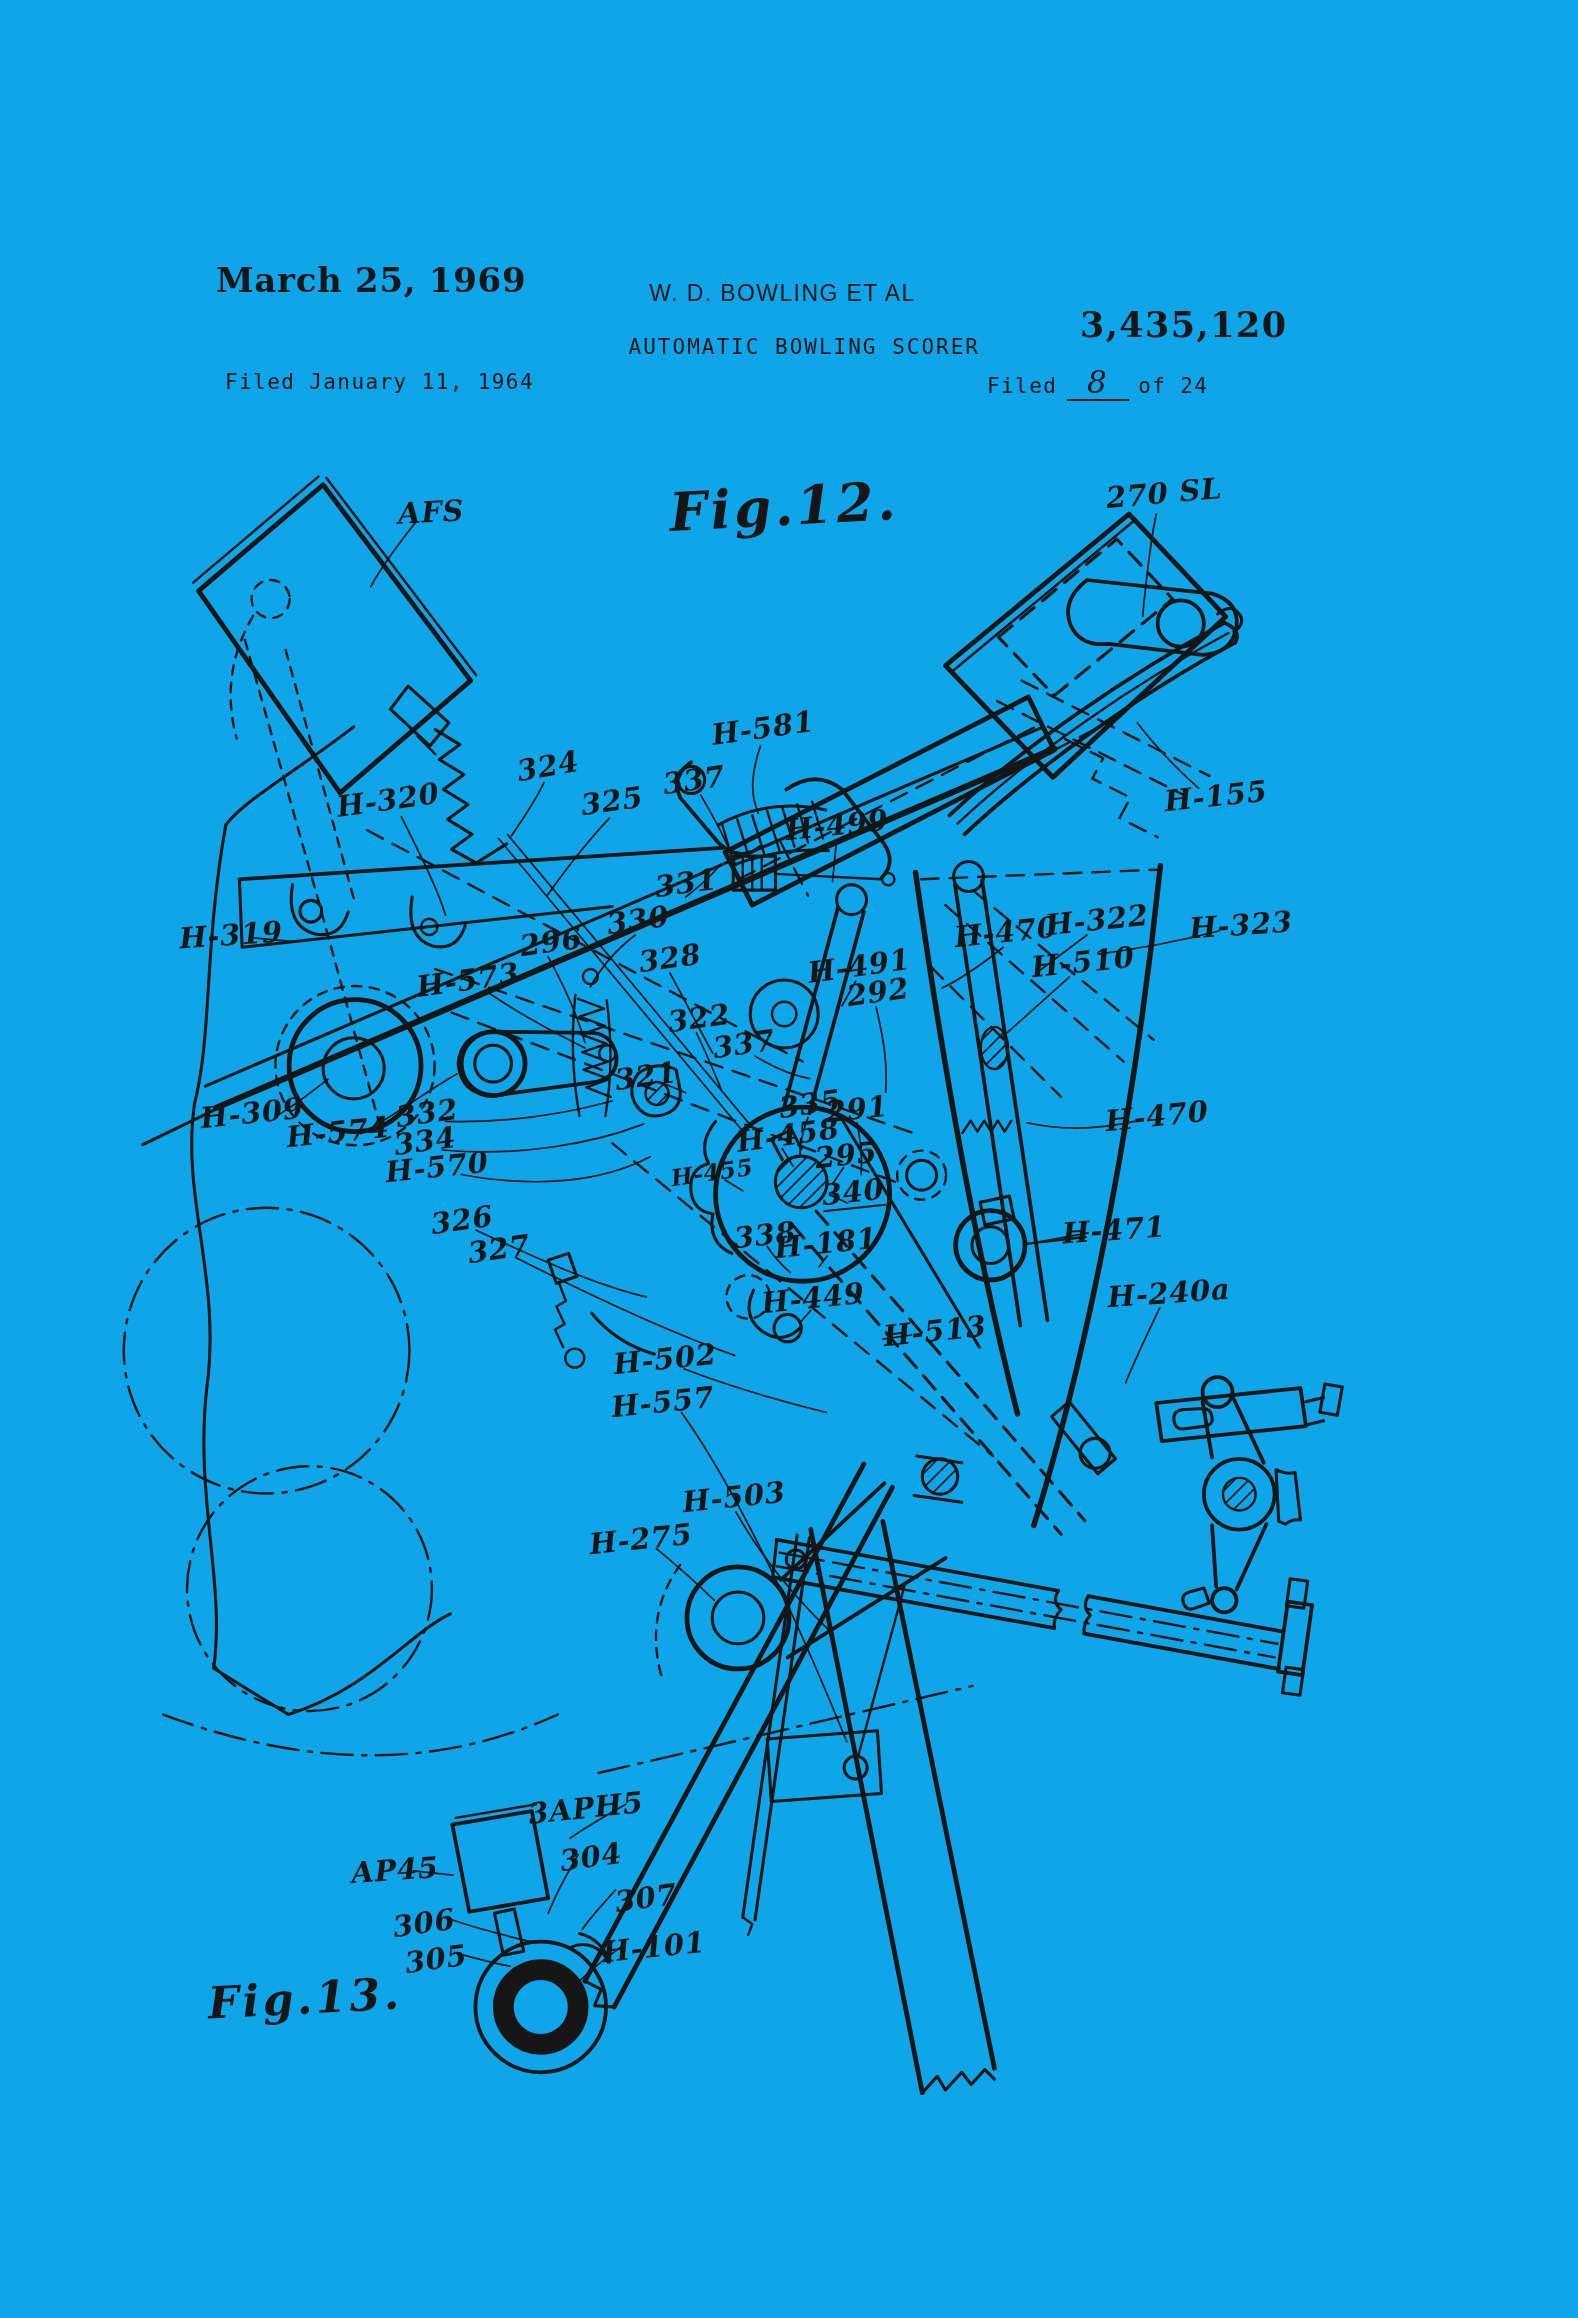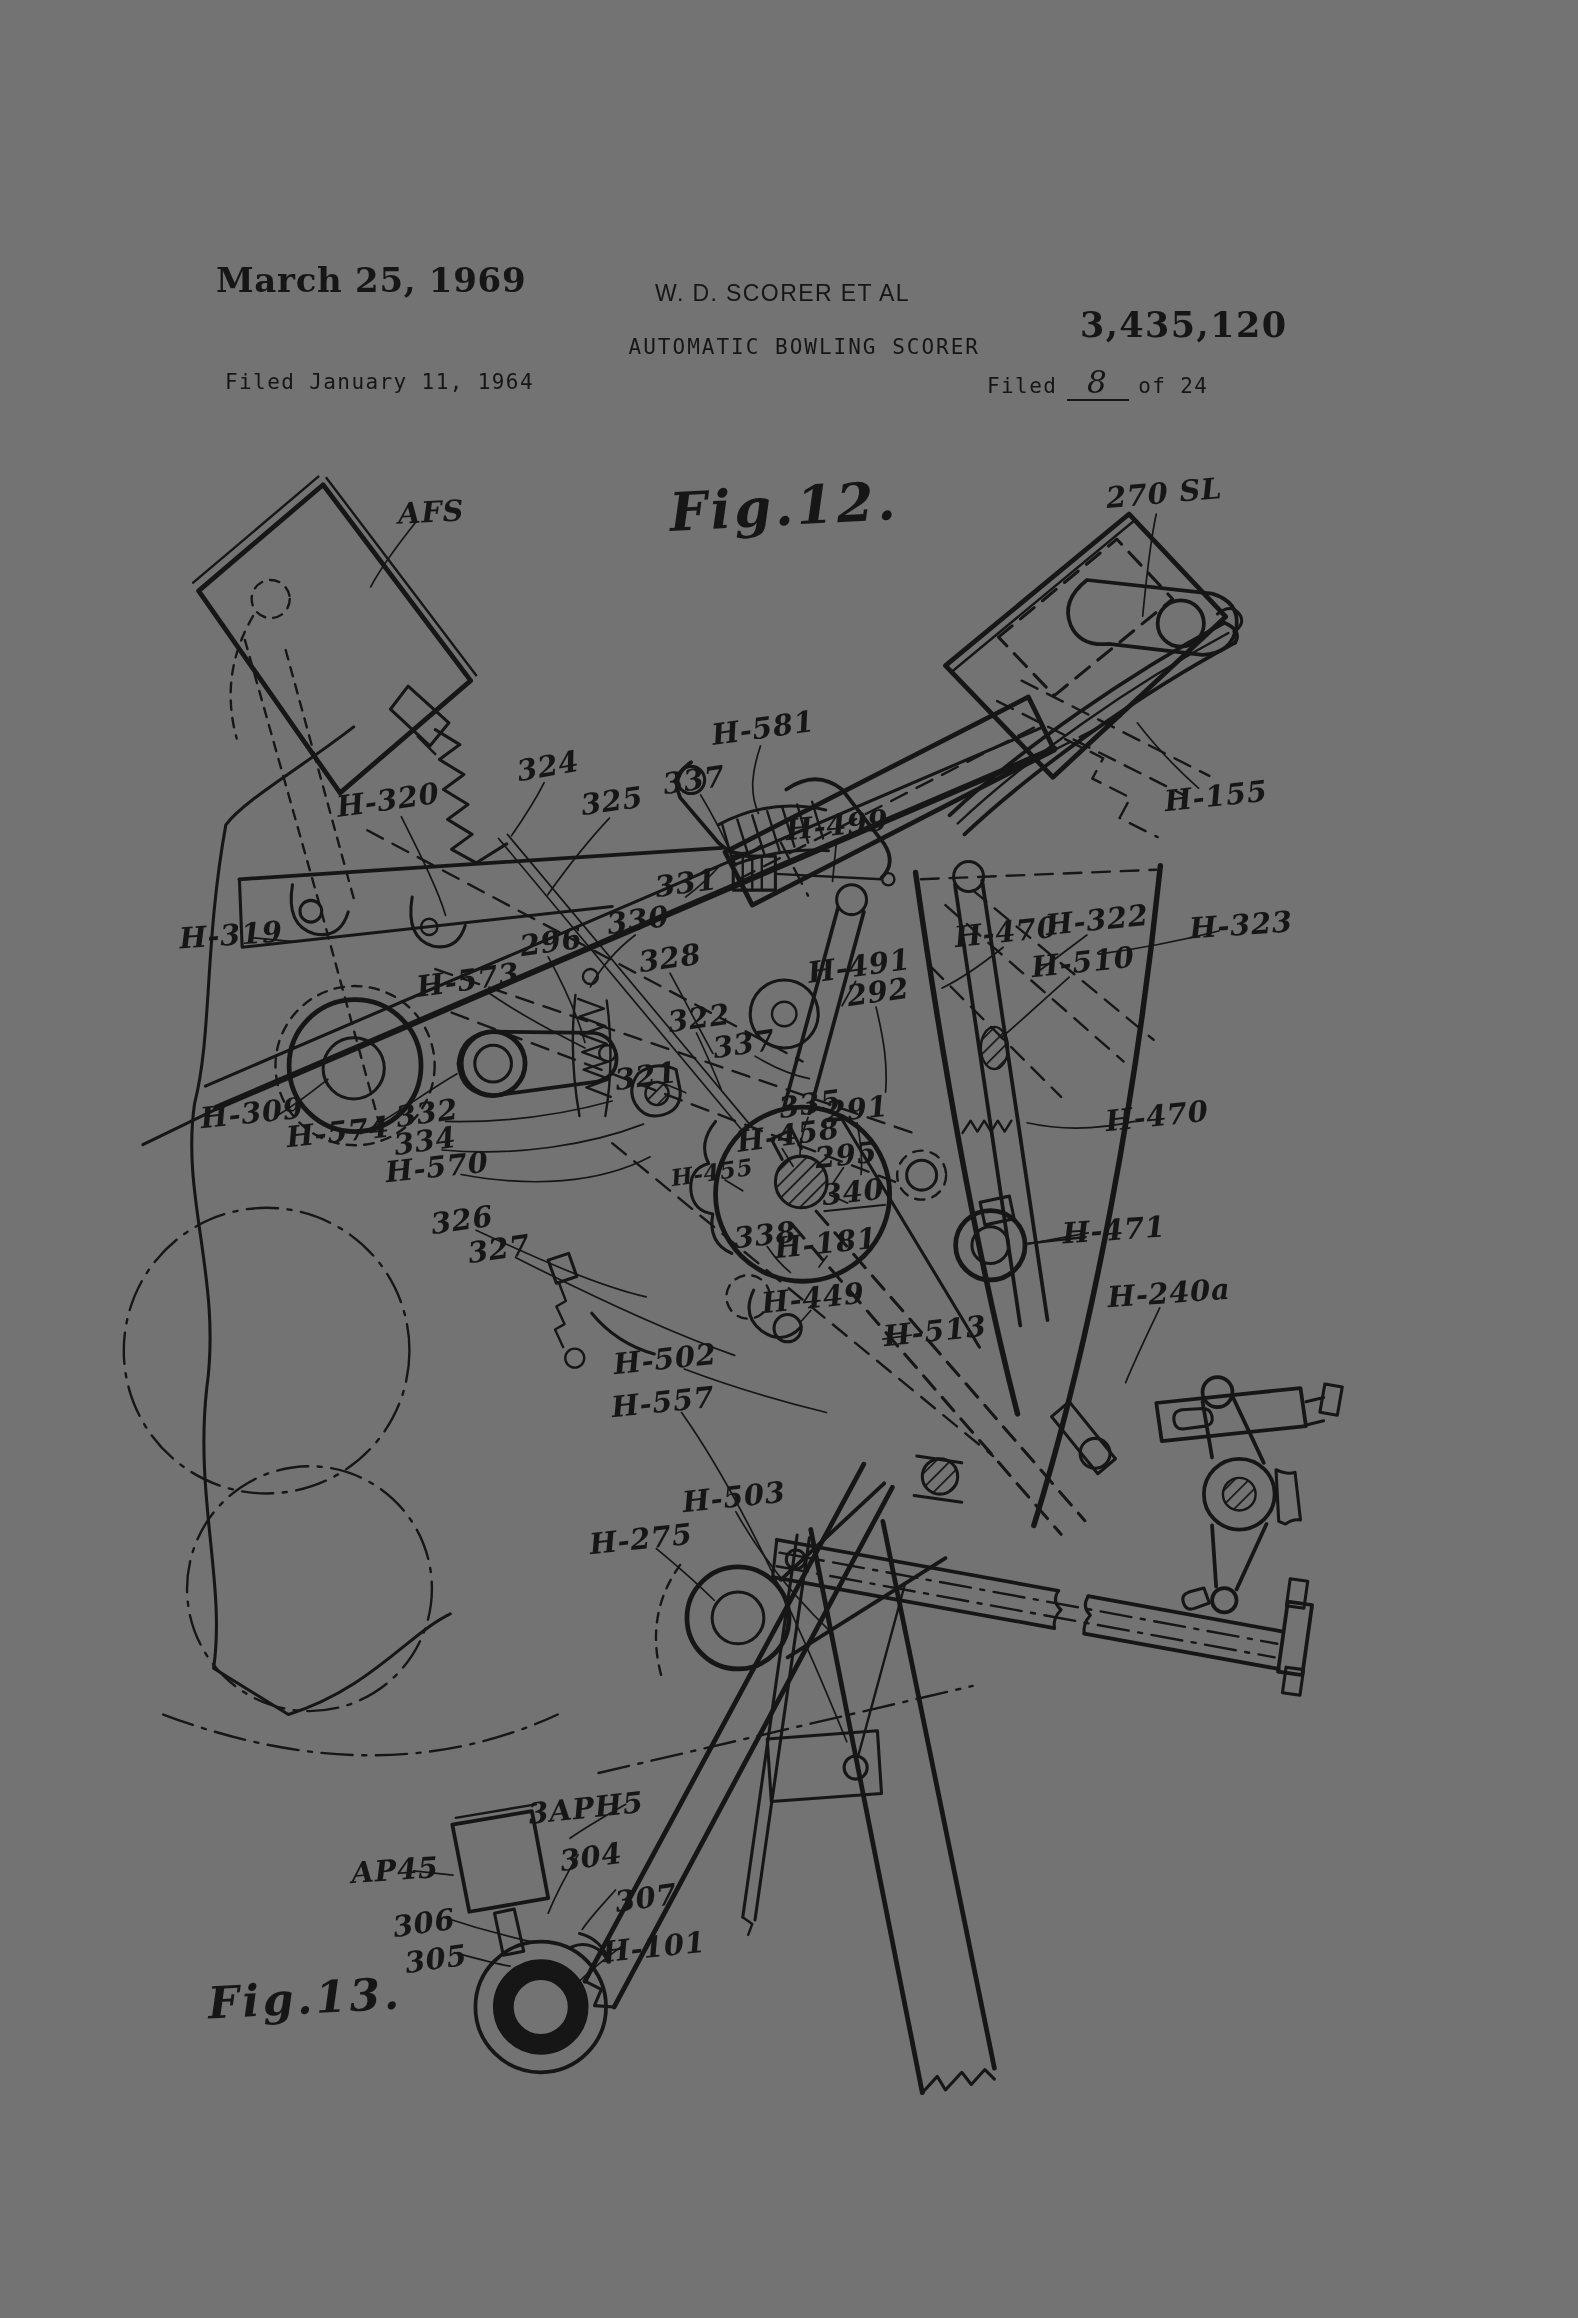--- a/index.html
+++ b/index.html
@@ -1,17 +1,17 @@
 <!DOCTYPE html>
 <html style="font-size:11px"><head>
 <meta charset="utf-8">
 <style>
   html,body{margin:0;padding:0;}
   body{width:1578px;height:2319px;background:#f6f6f2;font-family:"Liberation Sans",sans-serif;}
-  .page{position:relative;width:1578px;height:2319px;background:#737373;overflow:hidden;color:#161616;}
+  .page{position:relative;width:1578px;height:2319px;background:#0ea5e9;overflow:hidden;color:#161616;}
   .hdr{position:absolute;white-space:nowrap;}
   .hdr-date{left:216px;top:260px;font:bold 34px "DejaVu Serif",serif;letter-spacing:0.7px;}
   .hdr-inventors{left:592px;top:280px;width:381px;text-align:center;font:23px "Liberation Sans",sans-serif;letter-spacing:1.4px;}
   .hdr-number{left:1080px;top:260px;font:bold 35px "DejaVu Serif",serif;letter-spacing:1.4px;margin-top:44px;}
   .hdr-title{left:585px;top:335px;width:395px;text-align:right;font:21px "DejaVu Sans Mono",monospace;letter-spacing:2px;}
   .hdr-filed{left:225px;top:370px;font:21px "DejaVu Sans Mono",monospace;letter-spacing:1.4px;}
   .hdr-sheet{left:987px;top:367px;font:21px "DejaVu Sans Mono",monospace;letter-spacing:1.4px;display:flex;align-items:baseline;}
   .sheet-num{font:italic 31px "DejaVu Serif",serif;border-bottom:2.7px solid #161616;padding:0 20.4px 1.4px 20.4px;margin:0 9.5px;line-height:1;}
   .fig-title{position:absolute;transform:translate(-50%,-50%) rotate(-3deg);font:bold italic 53px "DejaVu Serif",serif;letter-spacing:3.4px;white-space:nowrap;}
   .fig-title.small{font-size:44px;}
@@ -23,21 +23,21 @@
   .s6{stroke-width:7px}.s7{stroke-width:8px}.s8{stroke-width:9px}
   .d{stroke-dasharray:26 16}.d2{stroke-dasharray:14 12}.dd{stroke-dasharray:46 14 6 14}
   .hf{fill:url(#hatch);}
 </style>
 </head>
 <body>
 
 <div class="page">
 
   <div class="hdr hdr-date">March 25, 1969</div>
-  <div class="hdr hdr-inventors">W. D. SCORER ET AL</div>
+  <div class="hdr hdr-inventors">W. D. BOWLING ET AL</div>
   <div class="hdr hdr-number">3,435,120</div>
   <div class="hdr hdr-title">AUTOMATIC BOWLING SCORER</div>
   <div class="hdr hdr-filed">Filed January 11, 1964</div>
   <div class="hdr hdr-sheet">
     <span>Filed</span>
     <span class="sheet-num">8</span>
     <span>of</span>&nbsp;
     <span>24</span>
   </div>
 

